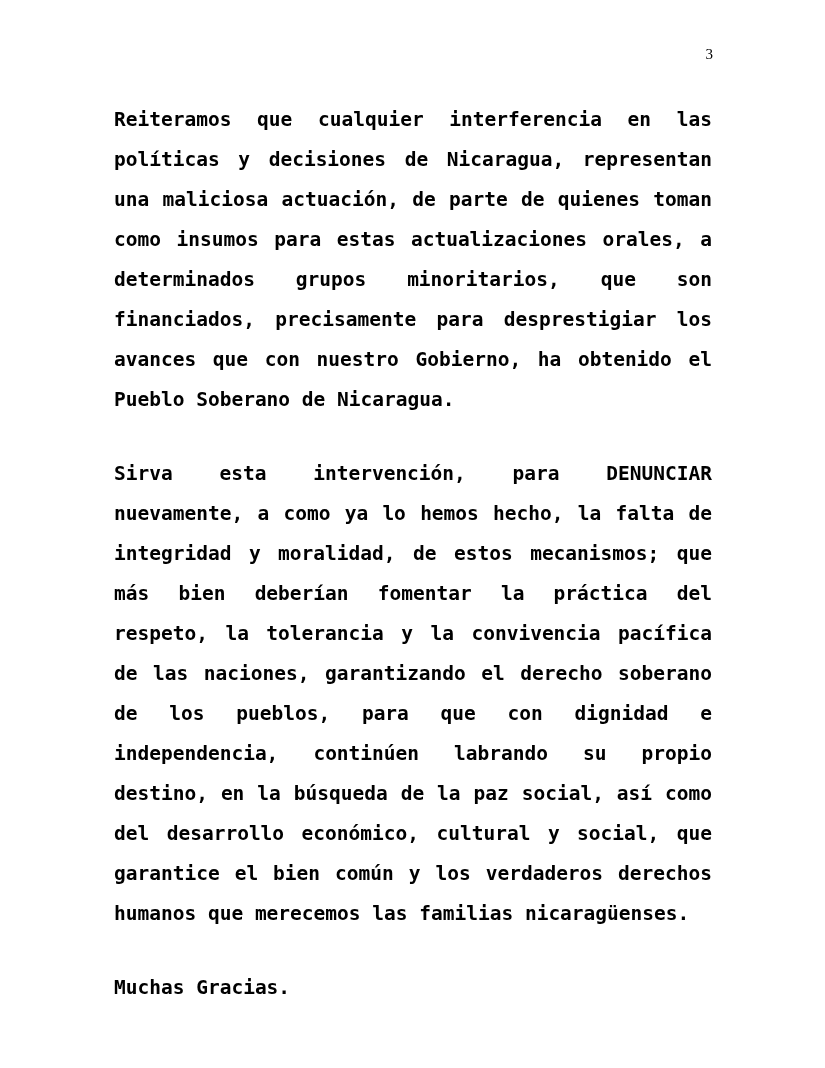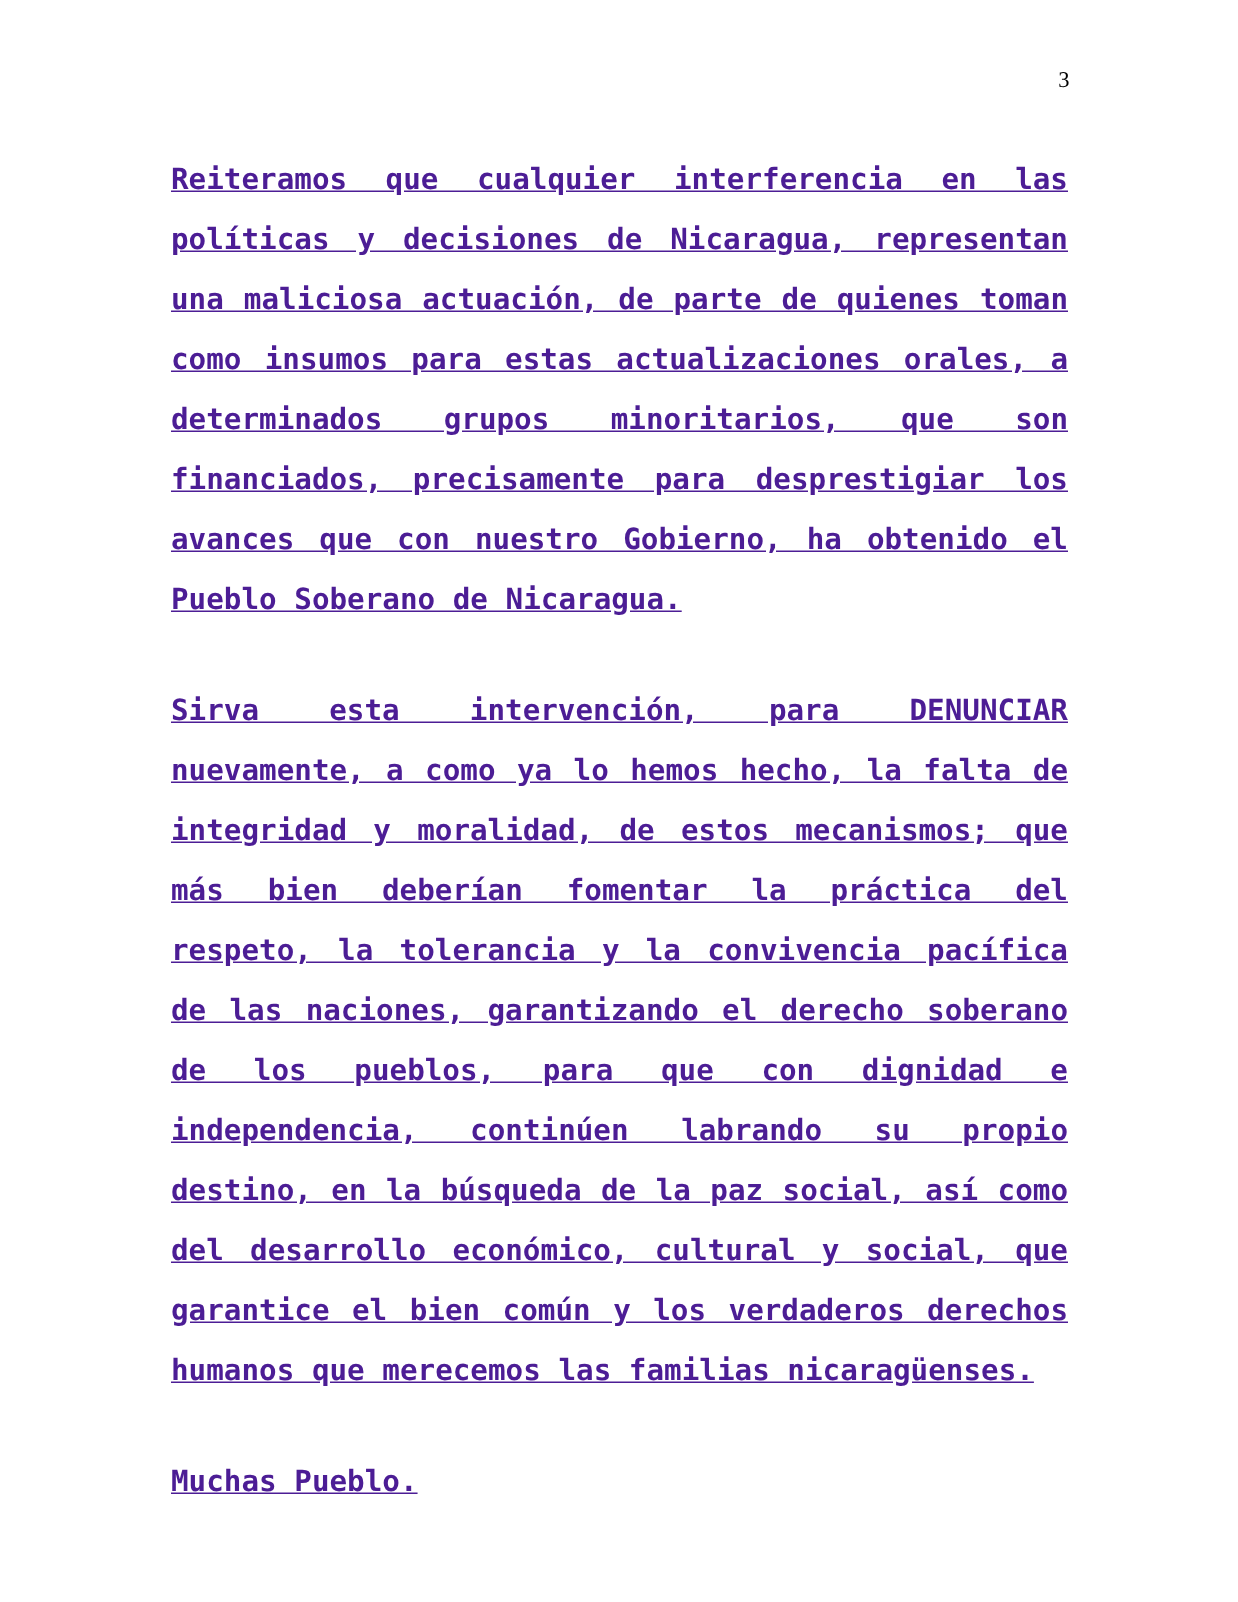--- a/index.html
+++ b/index.html
@@ -33,36 +33,35 @@
   }
   p.para {
     margin: 0 0 34px 0;
     font-family: "DejaVu Sans Mono", monospace;
     font-size: 19.5px;
     line-height: 40px;
     font-weight: bold;
     text-align: justify;
     text-justify: inter-word;
     letter-spacing: 0px;
-    color: #4c1d95;
-    text-decoration: underline;
+    color: #000000;
   }
   p.para:last-child {
     margin-bottom: 0;
   }
   p.para.nojustify {
     text-align: left;
   }
 </style>
 </head>
 <body>
 
 <div class="page">
 
   <div class="page-number">3</div>
 
   <div class="body-area">
     <p class="para">Reiteramos que cualquier interferencia en las políticas y decisiones de Nicaragua, representan una maliciosa actuación, de parte de quienes toman como insumos para estas actualizaciones orales, a determinados grupos minoritarios, que son financiados, precisamente para desprestigiar los avances que con nuestro Gobierno, ha obtenido el Pueblo Soberano de Nicaragua.</p>
     <p class="para">Sirva esta intervención, para DENUNCIAR nuevamente, a como ya lo hemos hecho, la falta de integridad y moralidad, de estos mecanismos; que más bien deberían fomentar la práctica del respeto, la tolerancia y la convivencia pacífica de las naciones, garantizando el derecho soberano de los pueblos, para que con dignidad e independencia, continúen labrando su propio destino, en la búsqueda de la paz social, así como del desarrollo económico, cultural y social, que garantice el bien común y los verdaderos derechos humanos que merecemos las familias nicaragüenses.</p>
-    <p class="para nojustify">Muchas Pueblo.</p>
+    <p class="para nojustify">Muchas Gracias.</p>
   </div>
 
 </div>
 
 </body></html>

